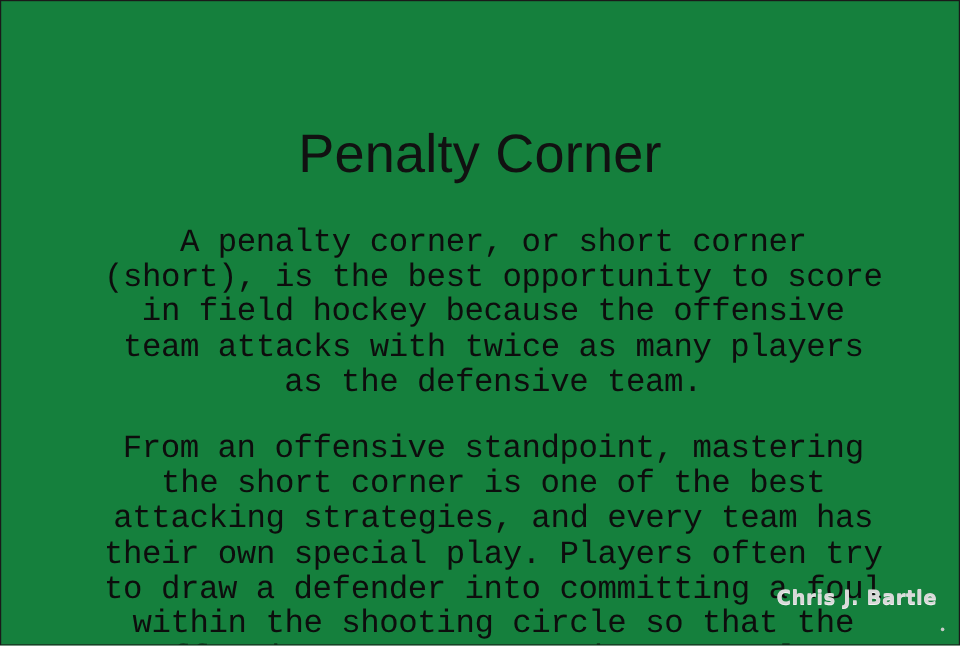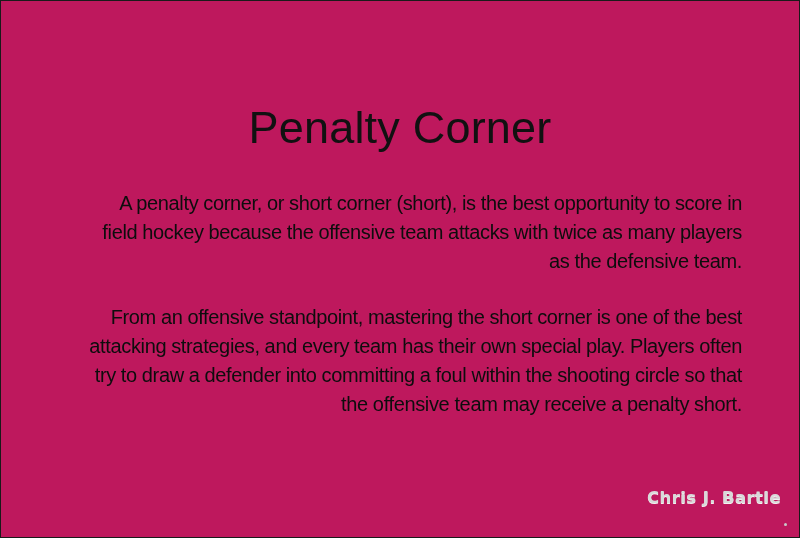--- a/index.html
+++ b/index.html
@@ -10,21 +10,21 @@
   }
 
   body {
     font-family: "Liberation Sans", sans-serif;
   }
 
   #slide {
     position: relative;
     width: 800px;
     height: 538px;
-    background: #be185d;
+    background: #15803d;
     box-sizing: border-box;
     border: 1px solid #1a1a1a;
     overflow: hidden;
   }
 
   
   #slide-title {
     position: absolute;
     left: 0;
     right: 0;
@@ -41,27 +41,27 @@
 
   
   #body-copy {
     position: absolute;
     left: 79px;
     top: 188px;
     width: 662px;
   }
 
   .body-paragraph {
-    font-family: Liberation Sans, sans-serif;
-    font-size: 20px;
+    font-family: Liberation Mono, monospace;
+    font-size: 27px;
     font-weight: 400;
     line-height: 29.2px;
     color: #0d0d0d;
     margin: 0;
-    text-align: right;
+    text-align: center;
     letter-spacing: -0.35px;
     word-spacing: -0.2px;
     -webkit-font-smoothing: antialiased;
   }
 
   .body-paragraph + .body-paragraph {
     margin-top: 26px;
   }
 
   

